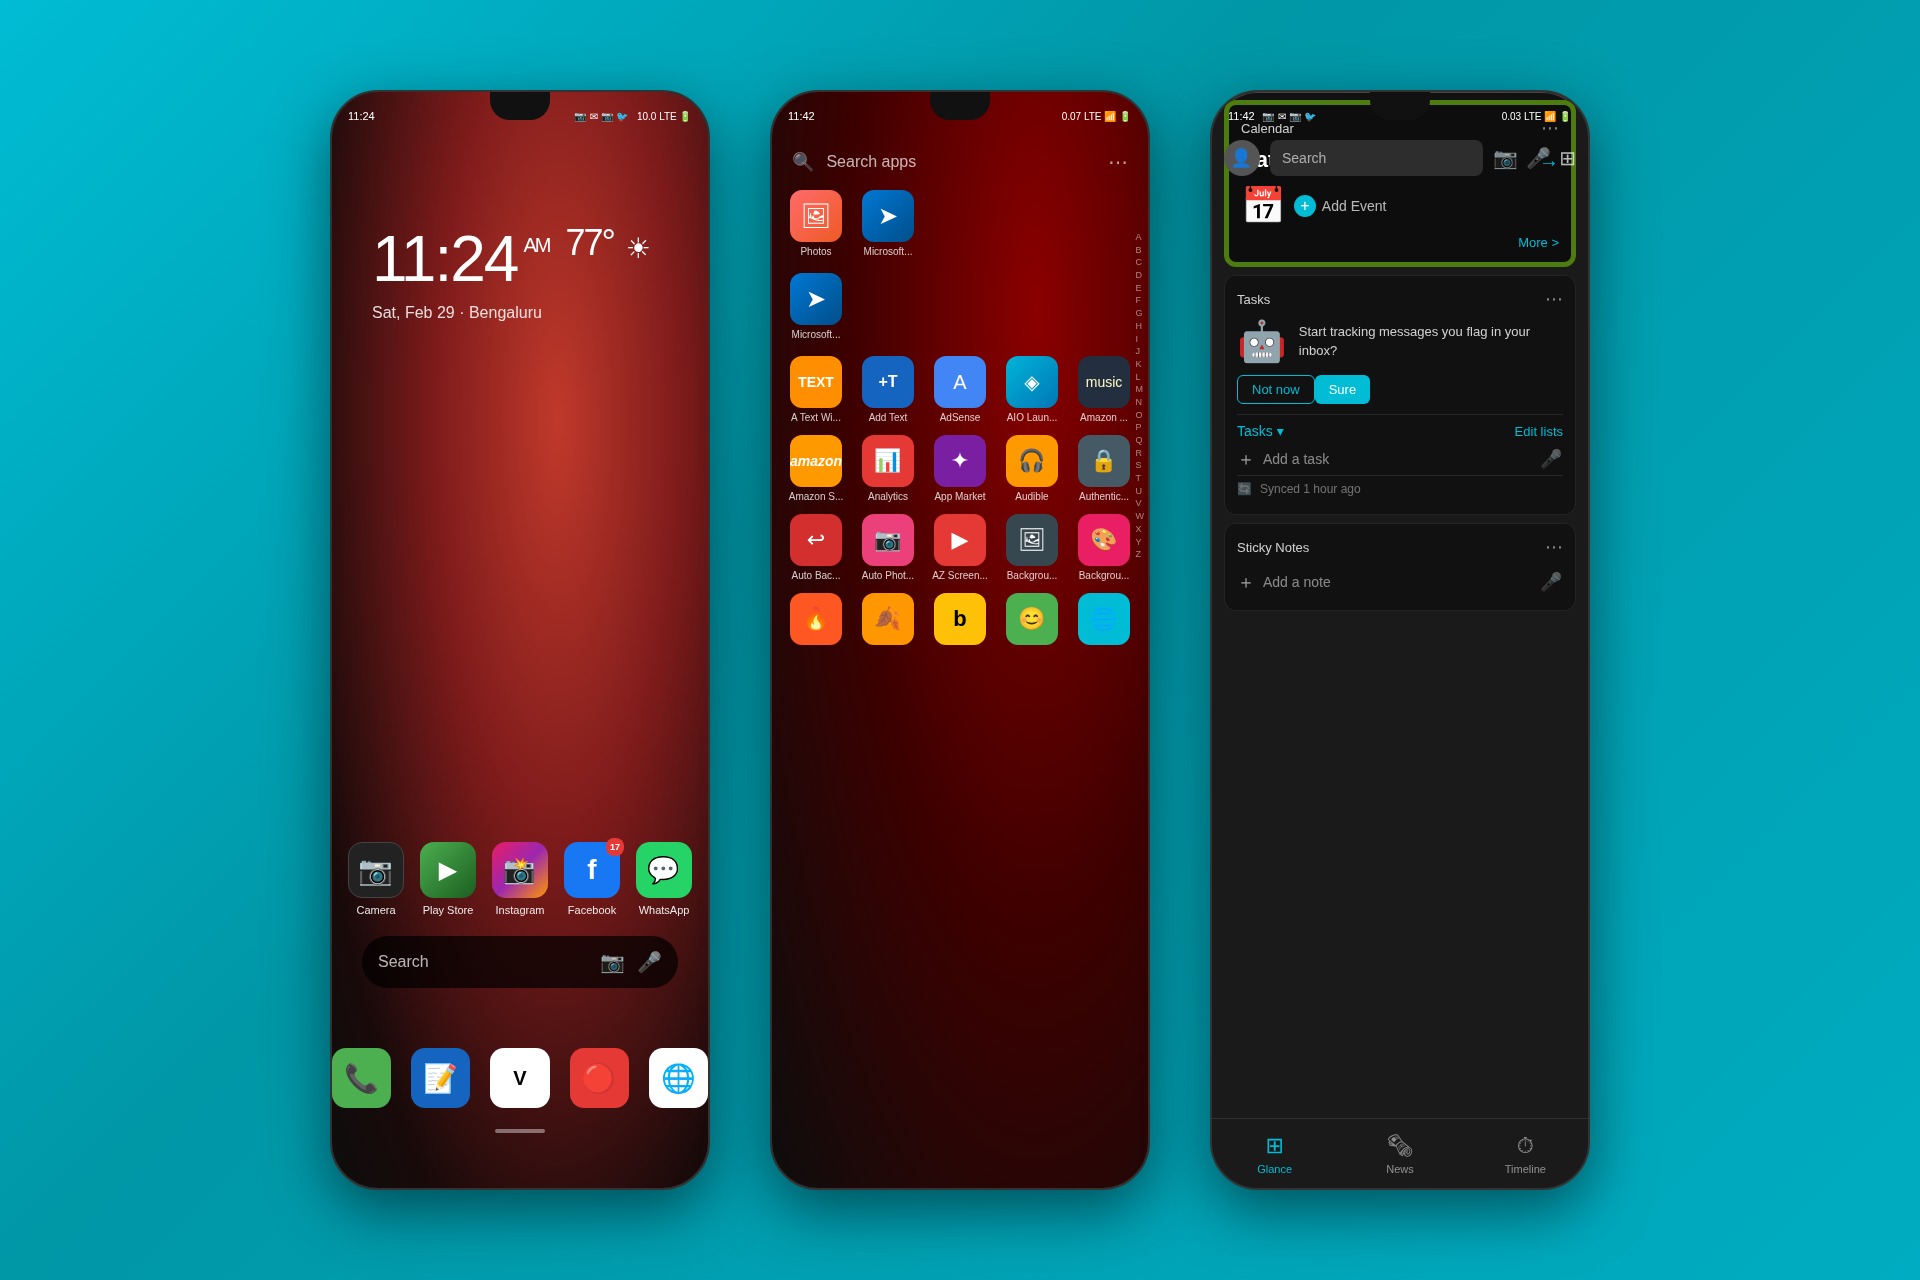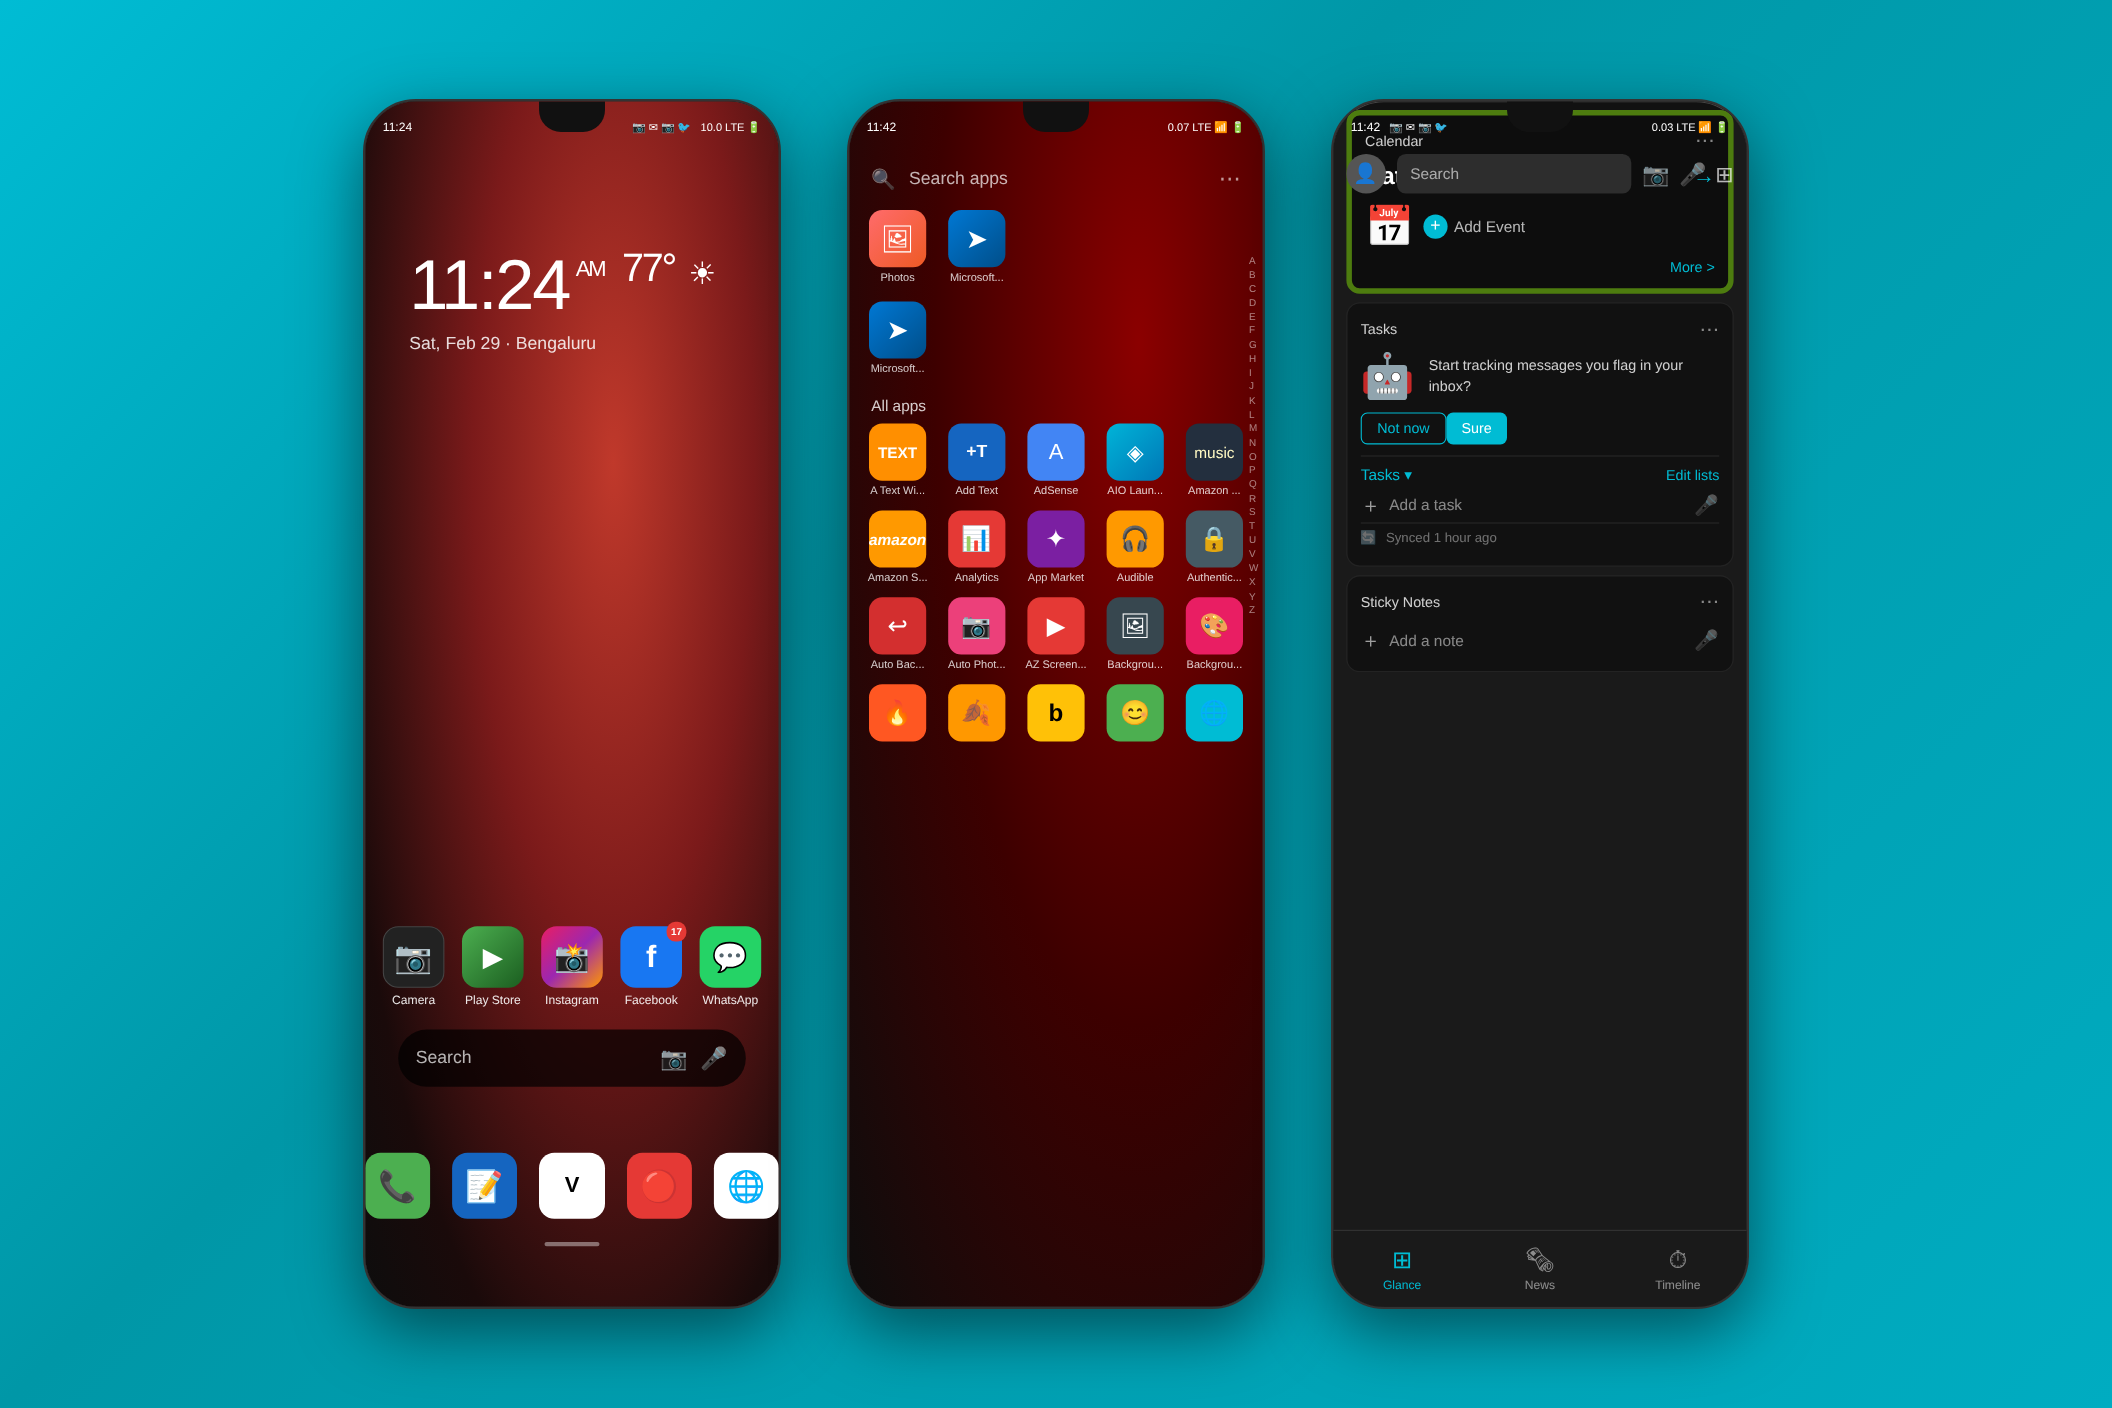--- a/index.html
+++ b/index.html
@@ -577,21 +577,20 @@
           </div>
         </div>
 
         <div class="drawer-apps-grid" style="grid-template-columns: repeat(5,1fr); margin-bottom:4px;">
           <div class="drawer-app">
             <div class="drawer-app-icon ic-microsoft">➤</div>
             <span class="drawer-app-label">Microsoft...</span>
           </div>
         </div>
 
-        <div class="drawer-section-label">All apps</div>
         <div class="drawer-apps-grid">
           <div class="drawer-app">
             <div class="drawer-app-icon ic-text" style="font-size:14px; font-weight:bold;">TEXT</div>
             <span class="drawer-app-label">A Text Wi...</span>
           </div>
           <div class="drawer-app">
             <div class="drawer-app-icon ic-addtext" style="font-size:16px; font-weight:bold;">+T</div>
             <span class="drawer-app-label">Add Text</span>
           </div>
           <div class="drawer-app">

